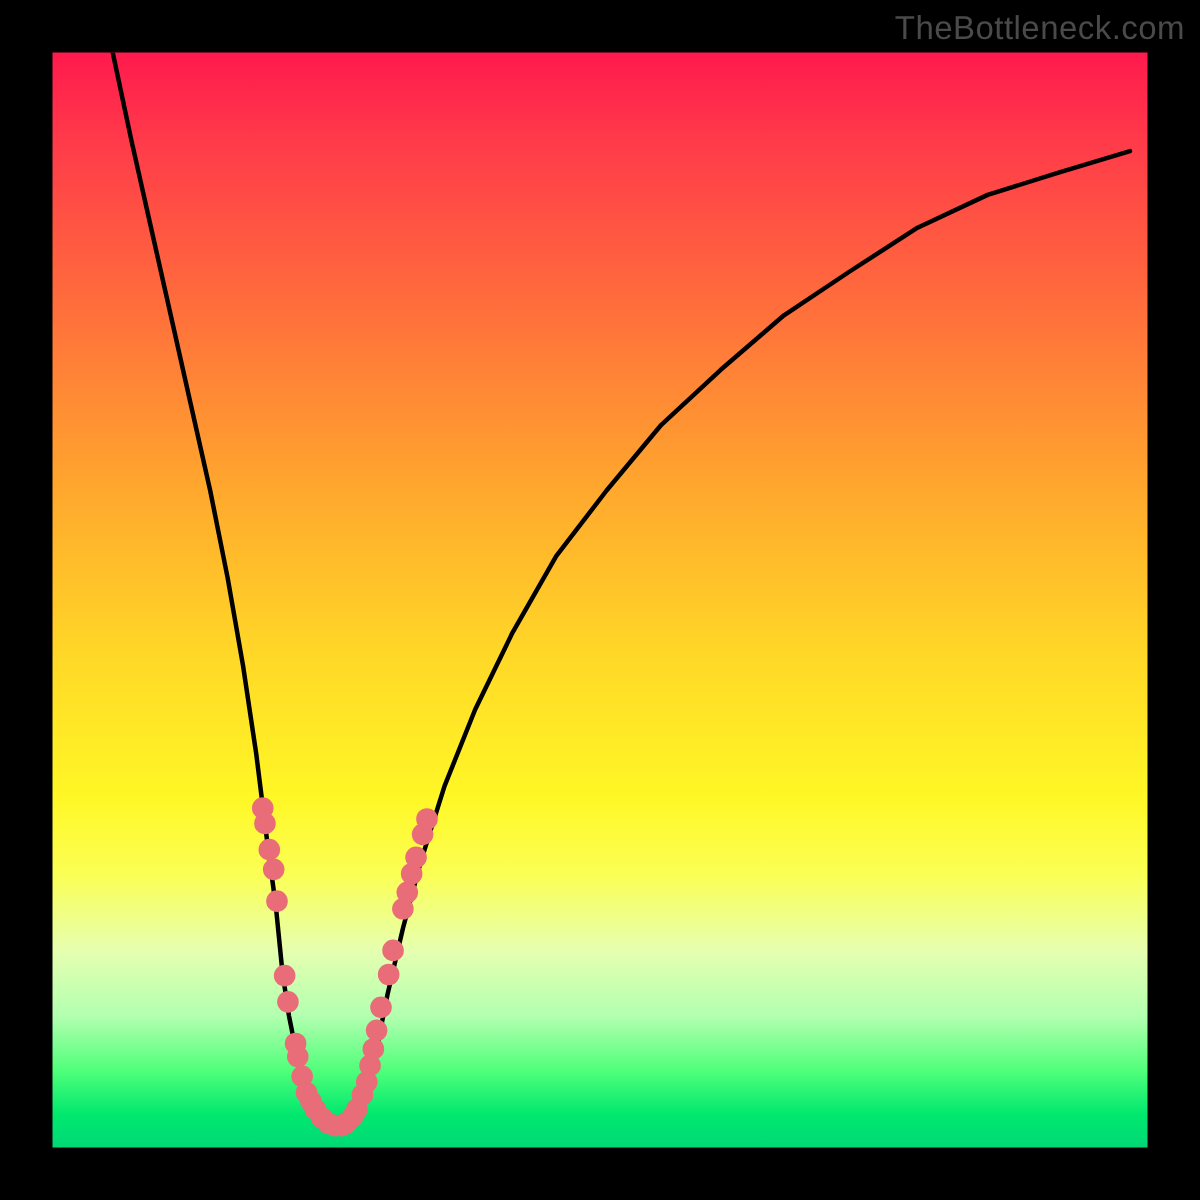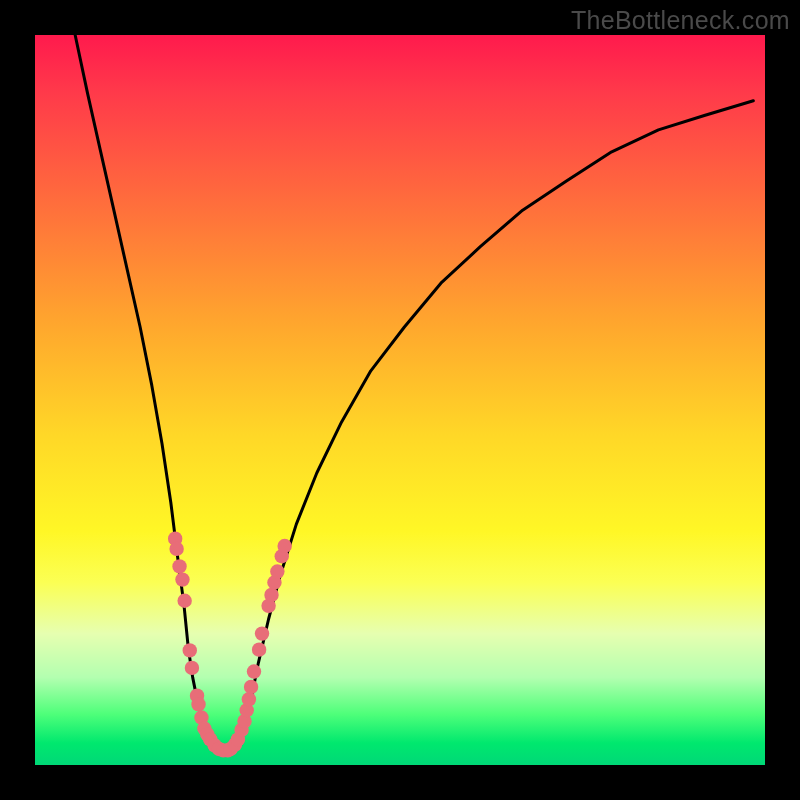--- a/index.html
+++ b/index.html
@@ -38,21 +38,21 @@
       #4fff7a 93%,
       #00e86e 97%,
       #00d877 100%
     );
   }
   .watermark {
     position: absolute;
     top: 6px;
     right: 10px;
     color: #4a4a4a;
-    font-size: 25px;
+    font-size: 22px;
     font-weight: 500;
     letter-spacing: 0.3px;
     user-select: none;
   }
   svg.curves {
     position: absolute;
     left: 0;
     top: 0;
     width: 730px;
     height: 730px;

